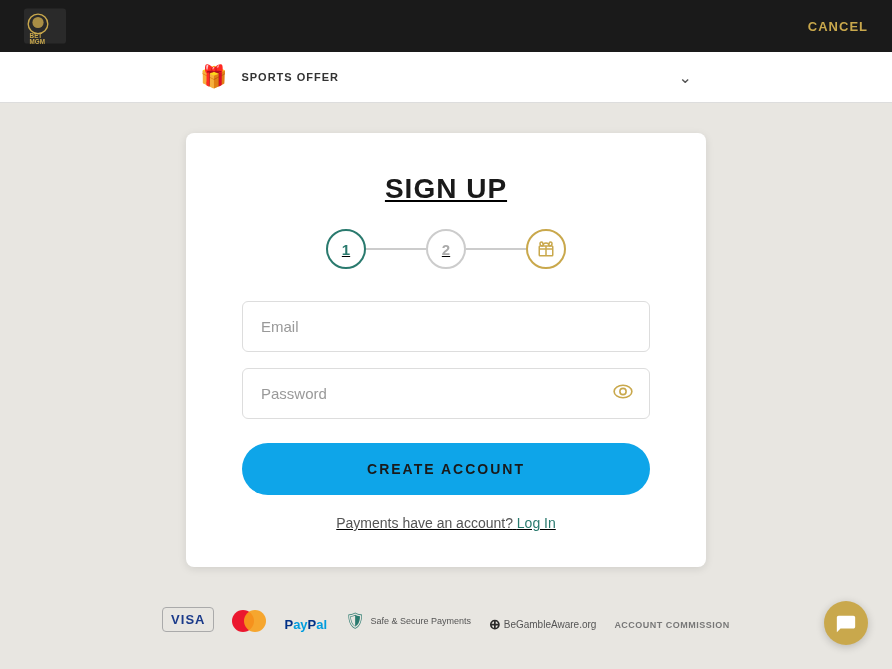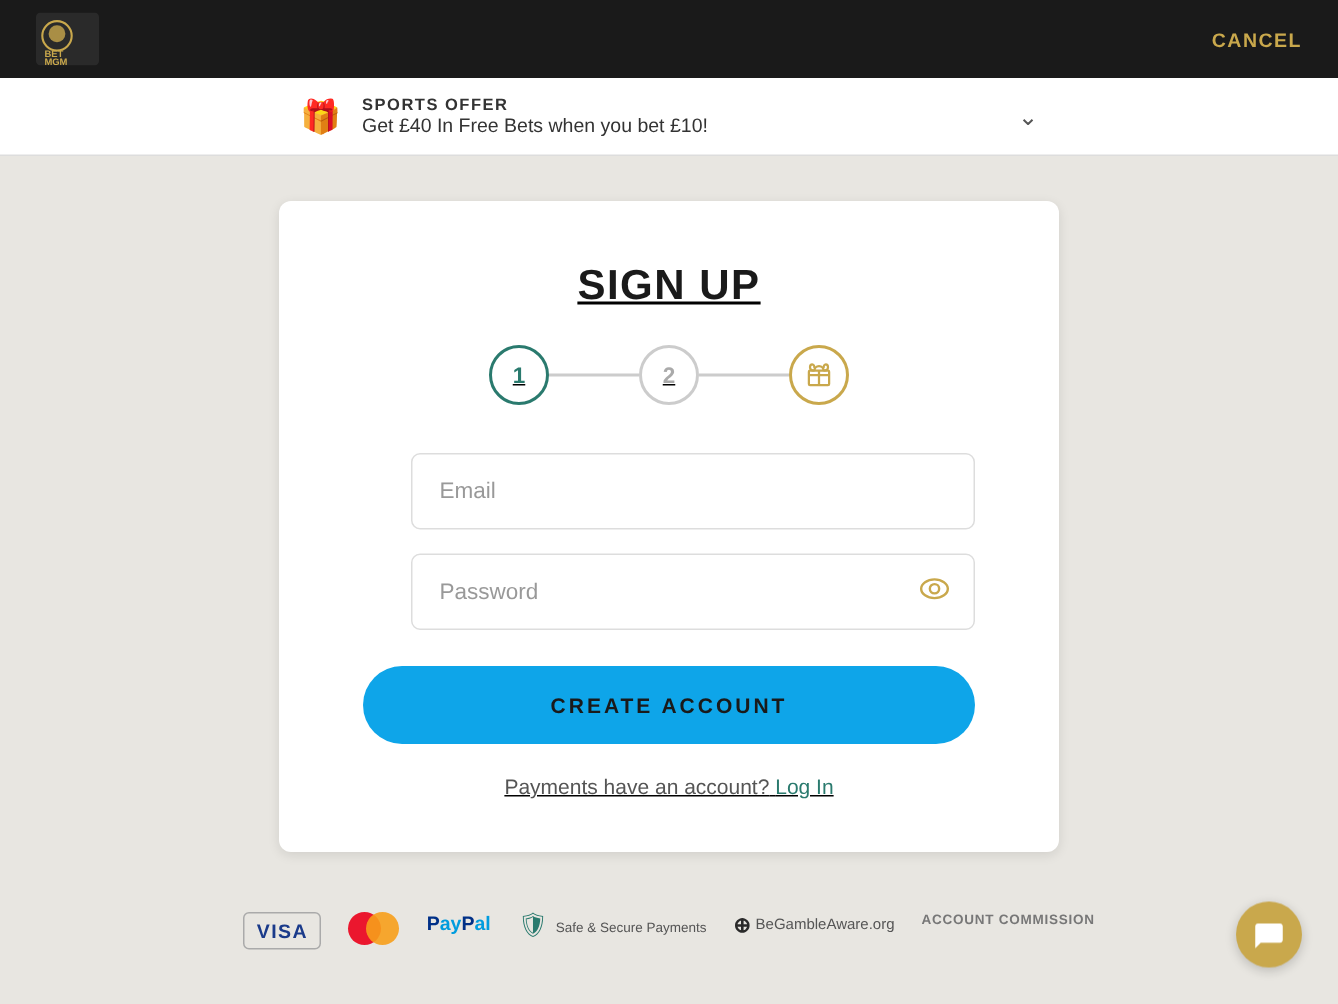--- a/index.html
+++ b/index.html
@@ -133,21 +133,20 @@
     .step-line {
       width: 60px;
       height: 2px;
       background: #ccc;
     }
 
     
     .form-group {
       margin-bottom: 16px;
       position: relative;
-      margin-left: 32px;
     }
     .form-input {
       width: 100%;
       padding: 16px 18px;
       border: 1px solid #ddd;
       border-radius: 6px;
       font-size: 15px;
       color: #333;
       outline: none;
       background: white;
@@ -188,21 +187,21 @@
     }
     .login-link {
       color: #2a7a6e;
       text-decoration: none;
       cursor: pointer;
     }
 
     
     .footer-logos {
       display: flex;
-      align-items: flex-start;
+      align-items: flex-end;
       justify-content: center;
       gap: 18px;
       padding: 20px 0 10px;
       flex-wrap: wrap;
     }
     .visa-badge {
       border: 1px solid #aaa;
       border-radius: 4px;
       padding: 4px 8px;
       font-size: 13px;
@@ -296,21 +295,20 @@
     </svg>
   </div>
   <button class="cancel-btn">CANCEL</button>
 </header>
 
 <div class="promo-banner">
   <div class="promo-left">
     <span class="promo-icon">🎁</span>
     <div>
       <div class="promo-text-title">SPORTS OFFER</div>
-      <div class="promo-text-sub">Get £40 In Free Bets when you bet £10!</div>
     </div>
   </div>
   <span class="chevron-down">⌄</span>
 </div>
 
 <div class="main-content">
   <div class="card">
     <h1 class="card-title">SIGN UP</h1>
 
     

